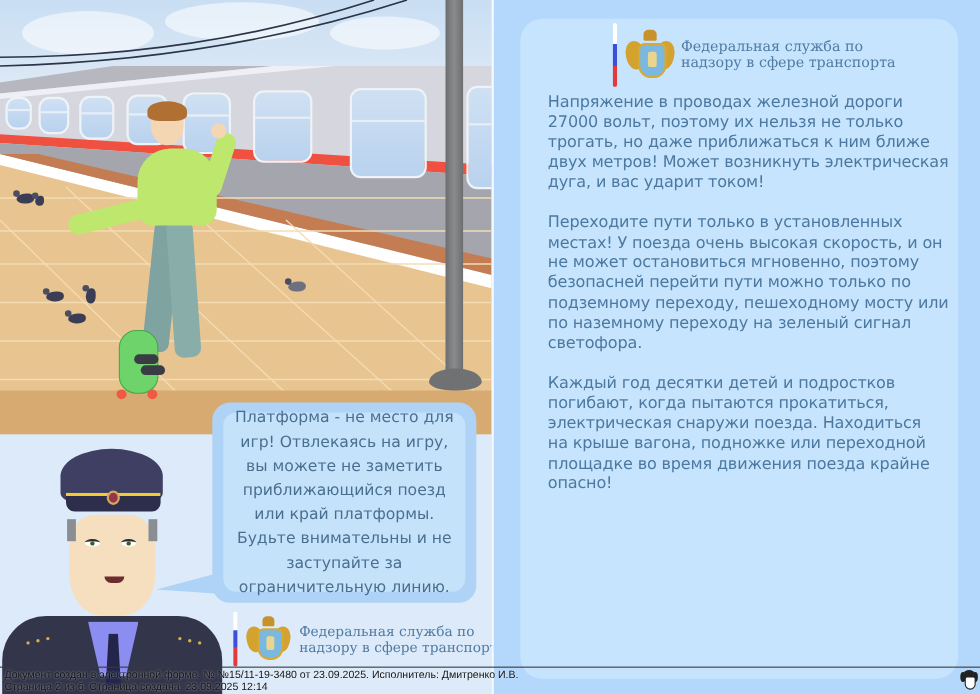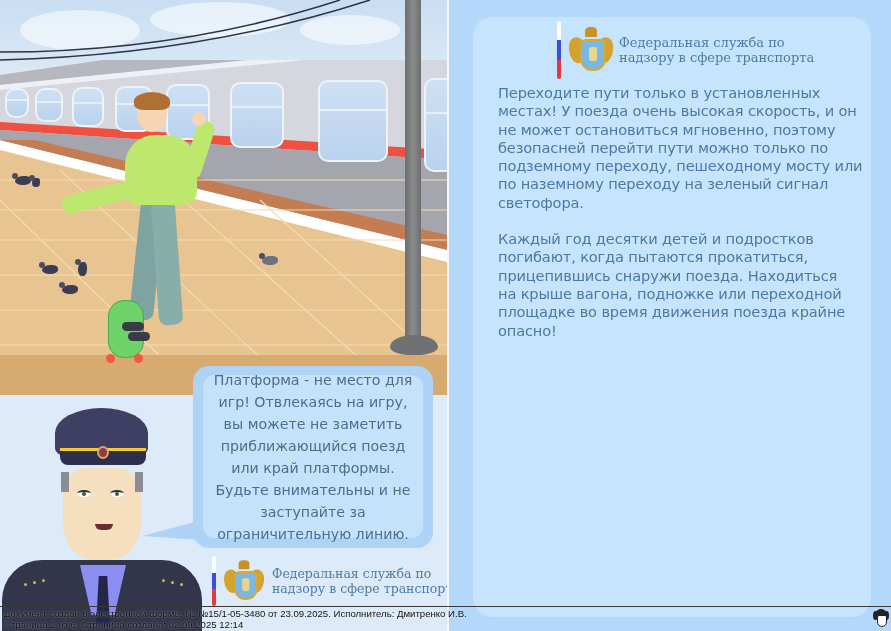--- a/index.html
+++ b/index.html
@@ -261,38 +261,43 @@
       <div class="crown"></div>
       <div class="shield"></div>
   </div>
   <div class="logo-text" style="font-size:13px;">
     <div>Федеральная служба по</div>
     <div>надзору в сфере транспорта</div>
   </div>
 </div>
 
 <div class="article">
+  <p>Напряжение в проводах железной дороги
+27000 вольт, поэтому их нельзя не только
+трогать, но даже приближаться к ним ближе
+двух метров! Может возникнуть электрическая
+дуга, и вас ударит током!</p>
   <p>Переходите пути только в установленных
 местах! У поезда очень высокая скорость, и он
 не может остановиться мгновенно, поэтому
 безопасней перейти пути можно только по
 подземному переходу, пешеходному мосту или
 по наземному переходу на зеленый сигнал
 светофора.</p>
   <p>Каждый год десятки детей и подростков
 погибают, когда пытаются прокатиться,
-прицепившись снаружи поезда. Находиться
+электрическая снаружи поезда. Находиться
 на крыше вагона, подножке или переходной
 площадке во время движения поезда крайне
 опасно!</p>
 </div>
 
 <div class="stamp-line"></div>
 <div class="stamp">
-  <div>Документ создан в электронной форме. № №15/1-05-3480 от 23.09.2025. Исполнитель: Дмитренко И.В.</div>
-  <div>Страница 2 из 6. Страница создана: 02.09.2025 12:14</div>
+  <div>Документ создан в электронной форме. № №15/11-19-3480 от 23.09.2025. Исполнитель: Дмитренко И.В.</div>
+  <div>Страница 2 из 6. Страница создана: 23.09.2025 12:14</div>
 </div>
 <div class="stamp-emblem">
   <div class="w1"></div>
     <div class="w2"></div>
     <div class="h"></div>
     <div class="b"></div>
 </div>
 
 </body></html>

